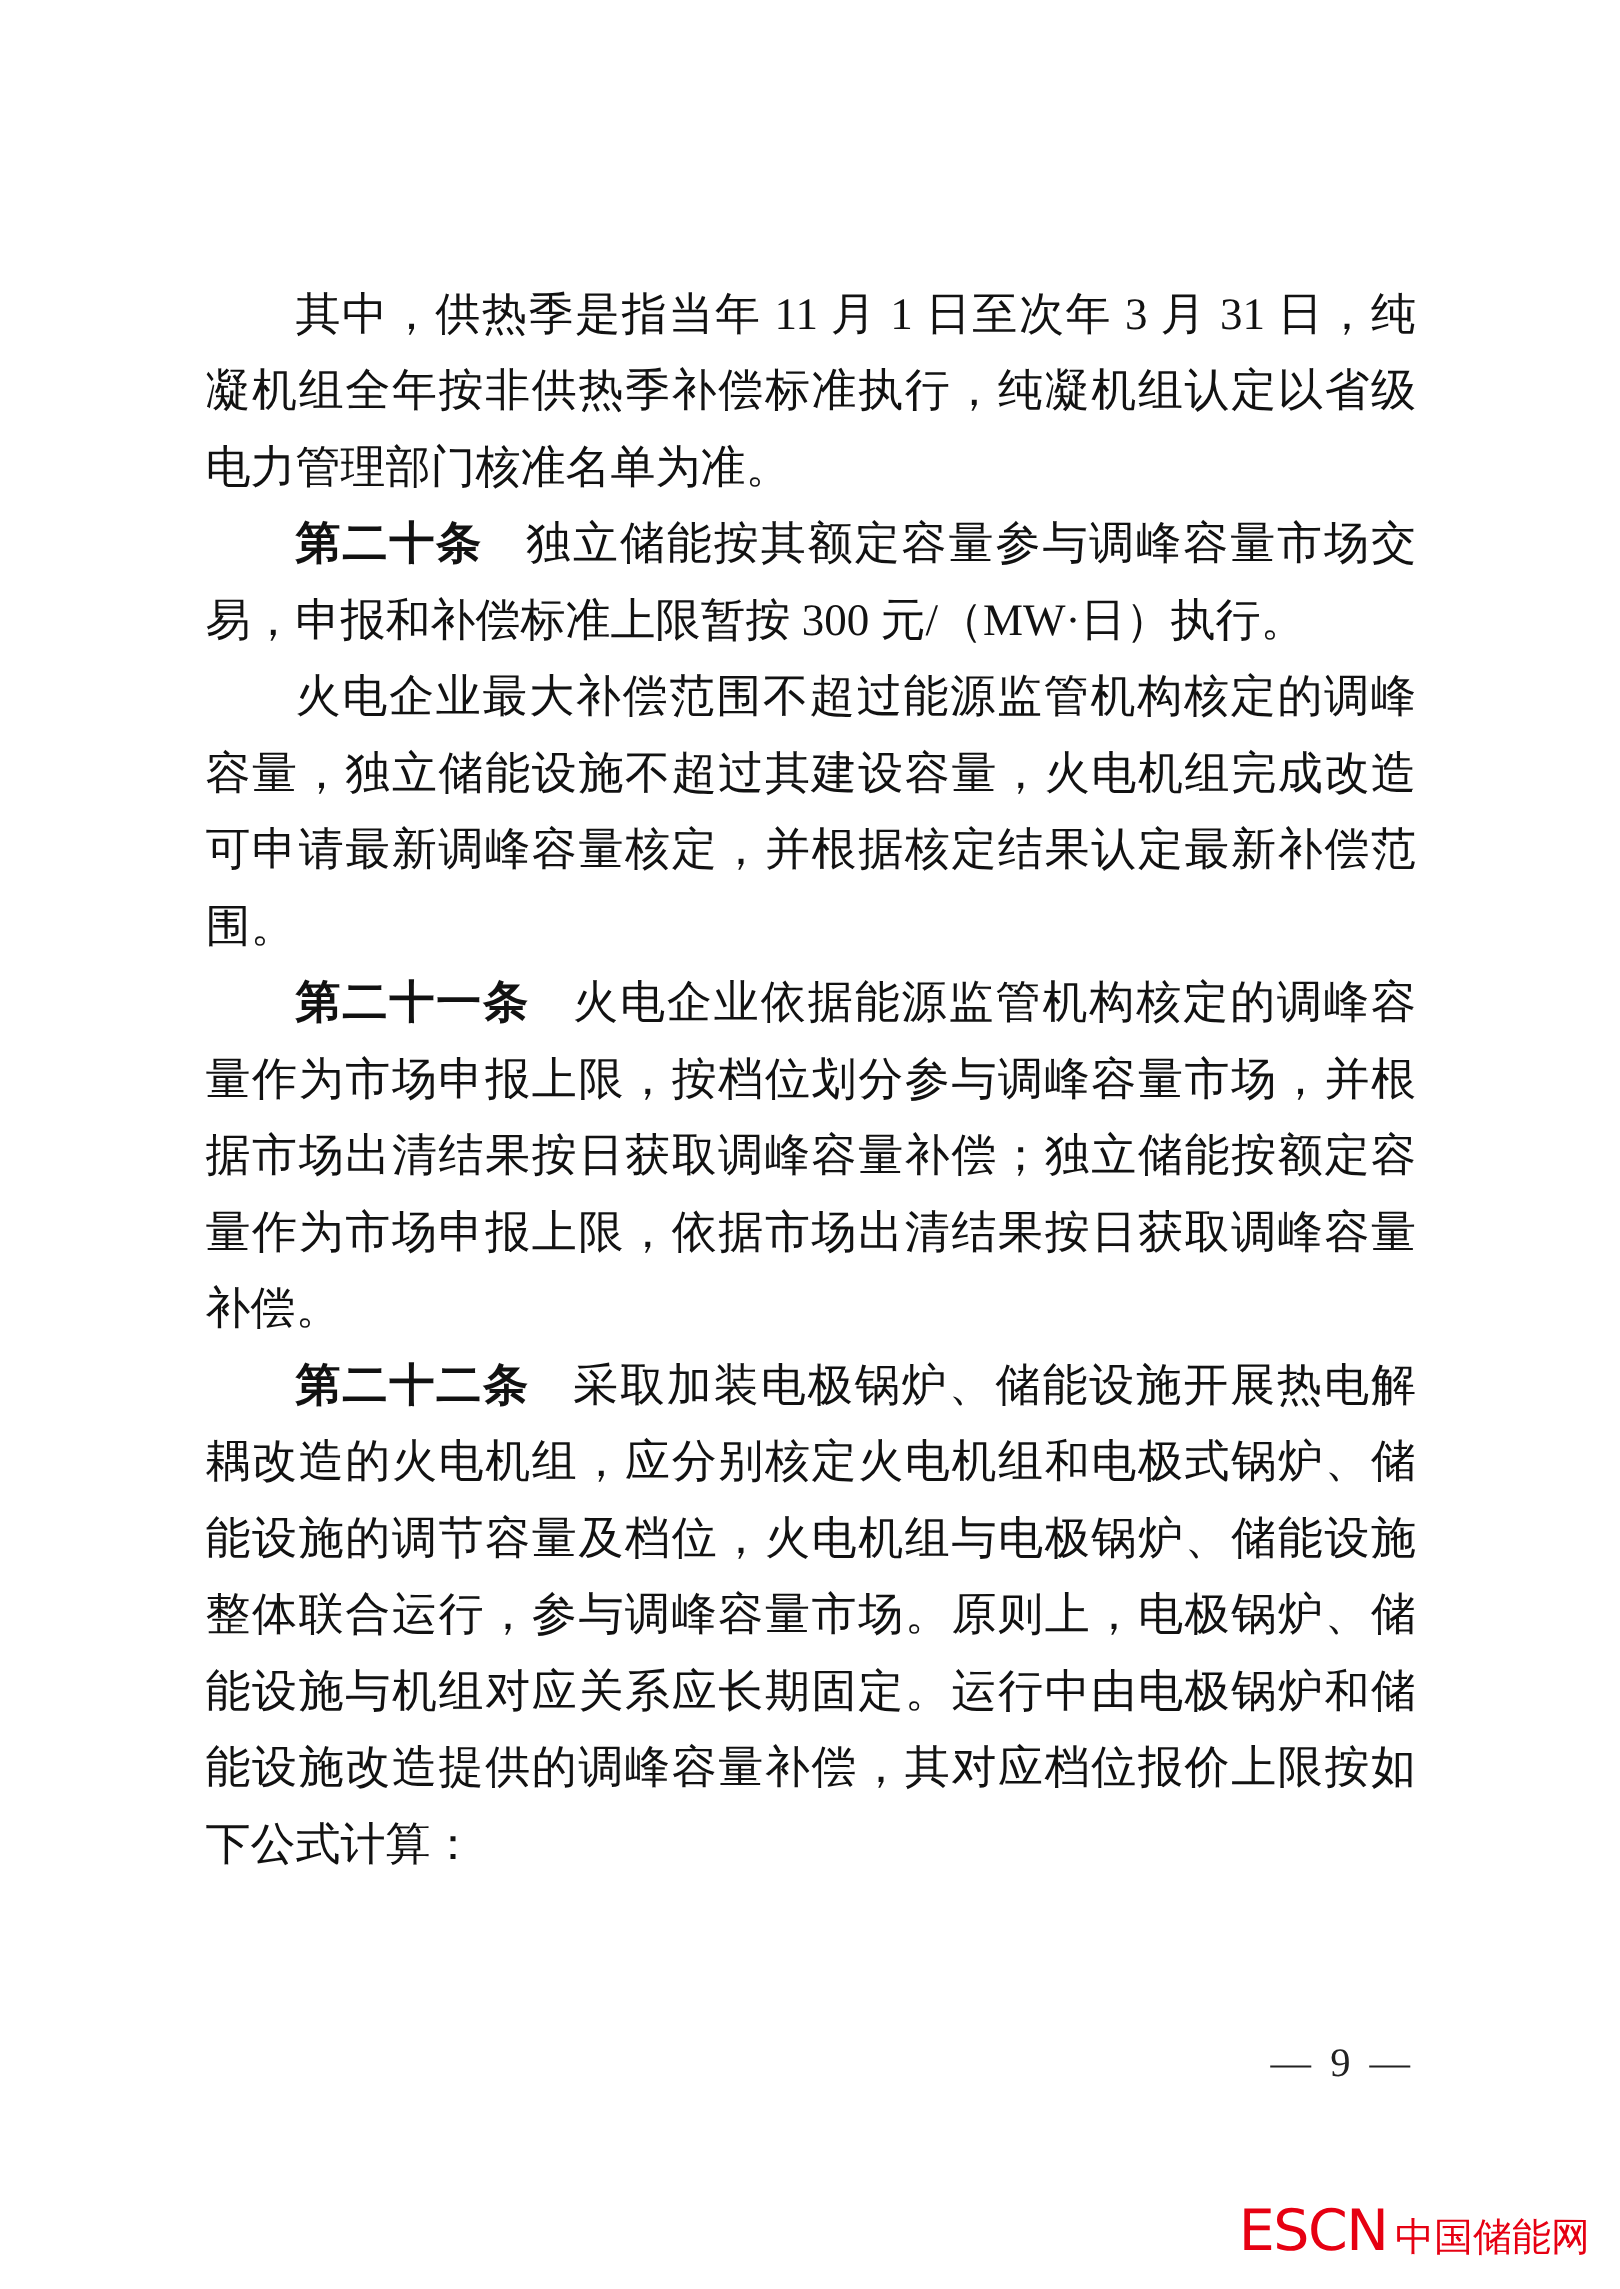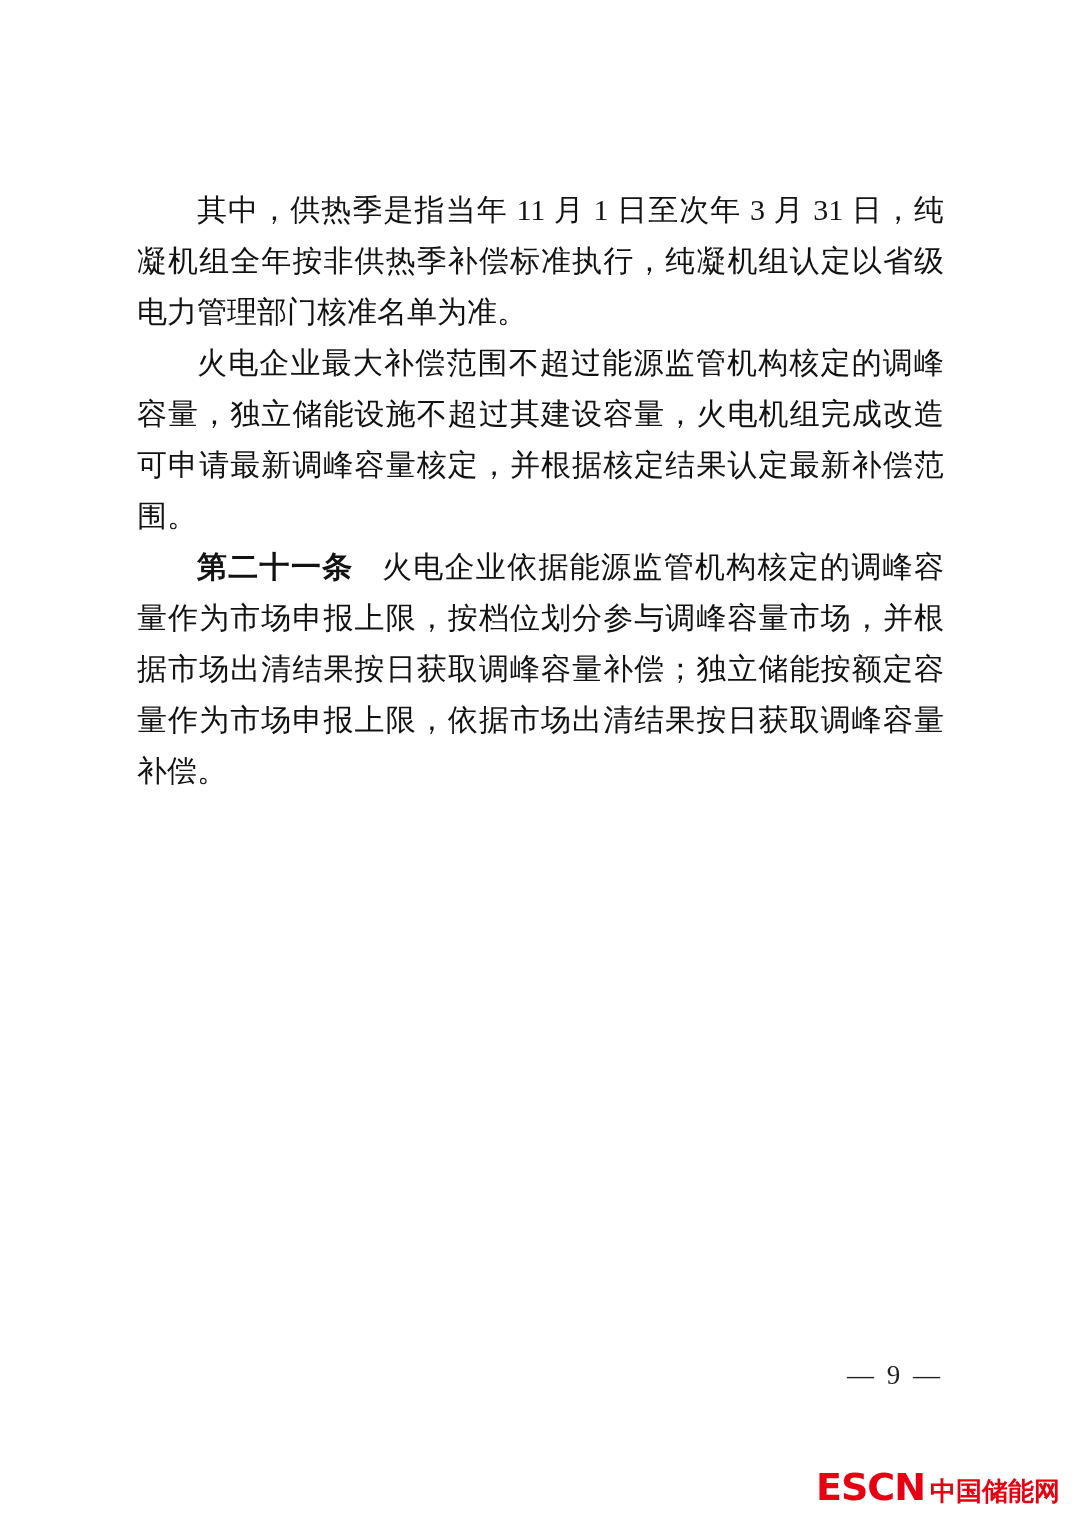--- a/index.html
+++ b/index.html
@@ -43,21 +43,21 @@
     font-size: 27px;
     letter-spacing: 3px;
     color: #222222;
     font-family: "Liberation Serif", "DejaVu Serif", serif;
   }
   .logo {
     position: absolute;
     top: 1468px;
     right: 20px;
     font-family: "DejaVu Sans", "Liberation Sans", sans-serif;
-    font-weight: 700;
+    font-weight: 400;
     white-space: nowrap;
     display: flex;
     align-items: baseline;
     text-align: center;
   }
   .logo-latin {
     font-size: 38px;
     letter-spacing: -1px;
     line-height: 1;
   }
@@ -67,22 +67,24 @@
     line-height: 1;
   }
 </style>
 </head>
 <body>
 
 <div class="page">
 
   <div class="content">
     <p><b class="lead"></b><span>其中，供热季是指当年 11 月 1 日至次年 3 月 31 日，纯凝机组全年按非供热季补偿标准执行，纯凝机组认定以省级电力管理部门核准名单为准。</span></p>
+    <p><b class="lead">第二十条</b><span>独立储能按其额定容量参与调峰容量市场交易，申报和补偿标准上限暂按 300 元/（MW·日）执行。</span></p>
     <p><b class="lead"></b><span>火电企业最大补偿范围不超过能源监管机构核定的调峰容量，独立储能设施不超过其建设容量，火电机组完成改造可申请最新调峰容量核定，并根据核定结果认定最新补偿范围。</span></p>
     <p><b class="lead">第二十一条</b><span>火电企业依据能源监管机构核定的调峰容量作为市场申报上限，按档位划分参与调峰容量市场，并根据市场出清结果按日获取调峰容量补偿；独立储能按额定容量作为市场申报上限，依据市场出清结果按日获取调峰容量补偿。</span></p>
+    <p><b class="lead">第二十二条</b><span>采取加装电极锅炉、储能设施开展热电解耦改造的火电机组，应分别核定火电机组和电极式锅炉、储能设施的调节容量及档位，火电机组与电极锅炉、储能设施整体联合运行，参与调峰容量市场。原则上，电极锅炉、储能设施与机组对应关系应长期固定。运行中由电极锅炉和储能设施改造提供的调峰容量补偿，其对应档位报价上限按如下公式计算：</span></p>
   </div>
 
   <div class="pageno">— 9 —</div>
 
   <div class="logo" style="color: rgb(230, 0, 18);">
     <span class="logo-latin">ESCN</span>
     <span class="logo-cjk">中国储能网</span>
   </div>
 
 </div>

